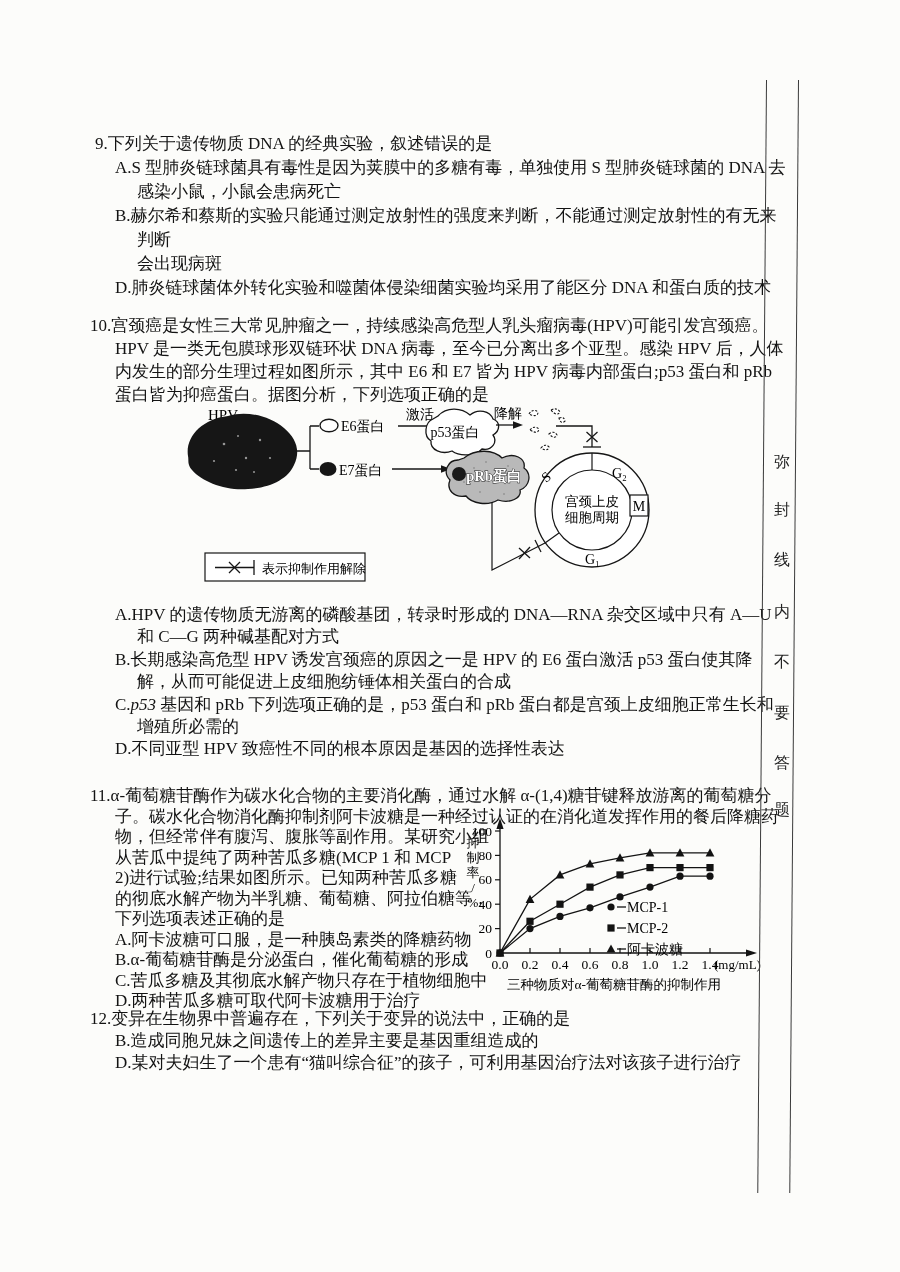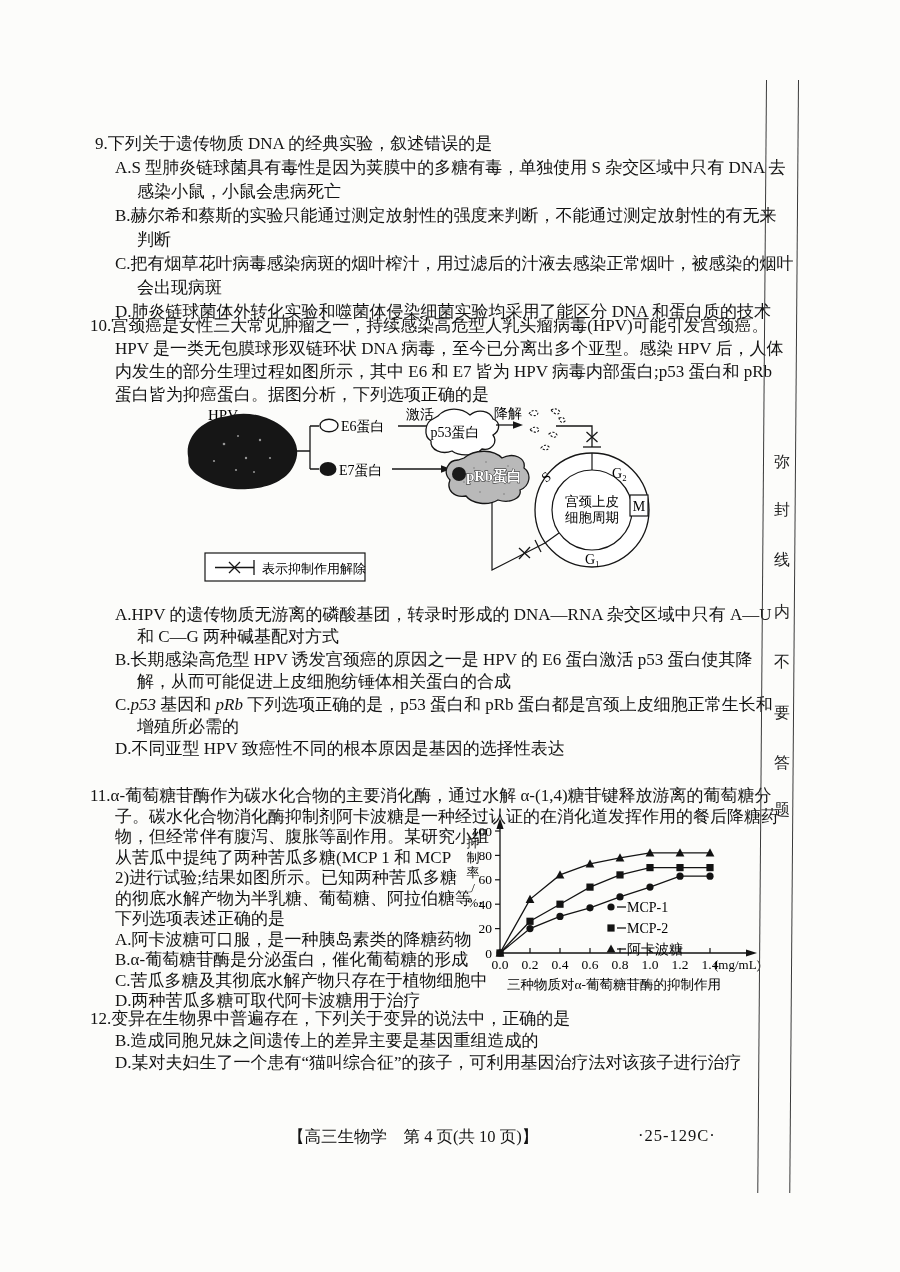--- a/index.html
+++ b/index.html
@@ -28,25 +28,24 @@
   .sl2{left:798px;}
   .sealchar{position:absolute;left:767px;width:30px;text-align:center;font-size:16px;color:#222;}
 </style>
 </head>
 <body>
 
 <div class="page">
 
   <div class="block q9" style="top:132px">
     <div class="line n9">9.下列关于遗传物质 DNA 的经典实验，叙述错误的是</div>
-    <div class="line ind1">A.S 型肺炎链球菌具有毒性是因为荚膜中的多糖有毒，单独使用 S 杂交区域中只有 DNA 去</div>
+    <div class="line ind1">A.S 型肺炎链球菌具有毒性是因为荚膜中的多糖有毒，单独使用 S 型肺炎链球菌的 DNA 去</div>
     <div class="line ind2">感染小鼠，小鼠会患病死亡</div>
     <div class="line ind1">B.赫尔希和蔡斯的实验只能通过测定放射性的强度来判断，不能通过测定放射性的有无来</div>
     <div class="line ind2">判断</div>
-    <div class="line ind1">C.把有烟草花叶病毒感染病斑的烟叶榨汁，用过滤后的汁液去感染正常烟叶，被感染的烟叶</div>
     <div class="line ind2">会出现病斑</div>
     <div class="line ind1">D.肺炎链球菌体外转化实验和噬菌体侵染细菌实验均采用了能区分 DNA 和蛋白质的技术</div>
   </div>
 
   <div class="block" style="top:314px">
     <div class="q10s">
       <div class="line">10.宫颈癌是女性三大常见肿瘤之一，持续感染高危型人乳头瘤病毒(HPV)可能引发宫颈癌。</div>
       <div class="line ind1">HPV 是一类无包膜球形双链环状 DNA 病毒，至今已分离出多个亚型。感染 HPV 后，人体</div>
       <div class="line ind1">内发生的部分生理过程如图所示，其中 E6 和 E7 皆为 HPV 病毒内部蛋白;p53 蛋白和 pRb</div>
       <div class="line ind1">蛋白皆为抑癌蛋白。据图分析，下列选项正确的是</div>
@@ -136,21 +135,21 @@
         <line x1="112" y1="154" x2="112" y2="169" stroke="#161616" stroke-width="1.3"></line>
         <text x="120" y="166.5" font-size="13">表示抑制作用解除</text>
       </svg>
     </div>
 
     <div class="q10o">
       <div class="line ind1">A.HPV 的遗传物质无游离的磷酸基团，转录时形成的 DNA—RNA 杂交区域中只有 A—U</div>
       <div class="line ind2">和 C—G 两种碱基配对方式</div>
       <div class="line ind1">B.长期感染高危型 HPV 诱发宫颈癌的原因之一是 HPV 的 E6 蛋白激活 p53 蛋白使其降</div>
       <div class="line ind2">解，从而可能促进上皮细胞纺锤体相关蛋白的合成</div>
-      <div class="line ind1"><span>C.</span><span style="font-style: italic;">p53</span><span> 基因和 </span><span style="font-style: italic; text-align: center;">pRb</span><span> 下列选项正确的是，p53 蛋白和 pRb 蛋白都是宫颈上皮细胞正常生长和</span></div>
+      <div class="line ind1"><span>C.</span><span style="font-style: italic;">p53</span><span> 基因和 </span><span style=" text-align: center;">pRb</span><span> 下列选项正确的是，p53 蛋白和 pRb 蛋白都是宫颈上皮细胞正常生长和</span></div>
       <div class="line ind2">增殖所必需的</div>
       <div class="line ind1">D.不同亚型 HPV 致癌性不同的根本原因是基因的选择性表达</div>
     </div>
   </div>
 
   <div class="block q11" style="top:786px">
     <div class="line">11.α-葡萄糖苷酶作为碳水化合物的主要消化酶，通过水解 α-(1,4)糖苷键释放游离的葡萄糖分</div>
     <div class="line ind1">子。碳水化合物消化酶抑制剂阿卡波糖是一种经过认证的在消化道发挥作用的餐后降糖药</div>
     <div class="q11row">
       <div>
@@ -241,24 +240,20 @@
         </svg>
     </div>
   </div>
 
   <div class="block q12" style="top:1008px">
     <div class="line">12.变异在生物界中普遍存在，下列关于变异的说法中，正确的是</div>
     <div class="line ind1">B.造成同胞兄妹之间遗传上的差异主要是基因重组造成的</div>
     <div class="line ind1">D.某对夫妇生了一个患有“猫叫综合征”的孩子，可利用基因治疗法对该孩子进行治疗</div>
   </div>
 
-  <div class="footer">
-    <span class="ftitle">【高三生物学　第 4 页(共 10 页)】</span>
-    <span class="fcode">·25-129C·</span>
-  </div>
 
   <div class="sealline sl1"></div>
   <div class="sealline sl2"></div>
   <div class="sealchar" style="top:452px">弥</div>
   <div class="sealchar" style="top:500px">封</div>
   <div class="sealchar" style="top:550px">线</div>
   <div class="sealchar" style="top:602px">内</div>
   <div class="sealchar" style="top:652px">不</div>
   <div class="sealchar" style="top:703px">要</div>
   <div class="sealchar" style="top:753px">答</div>

